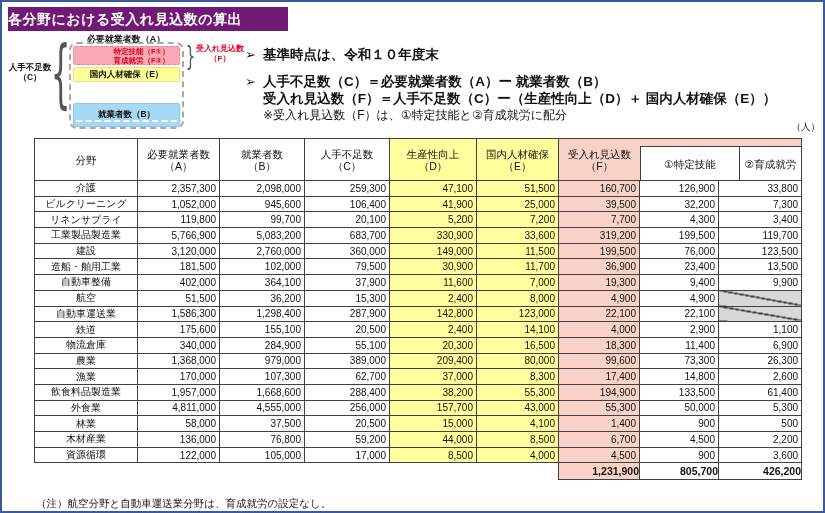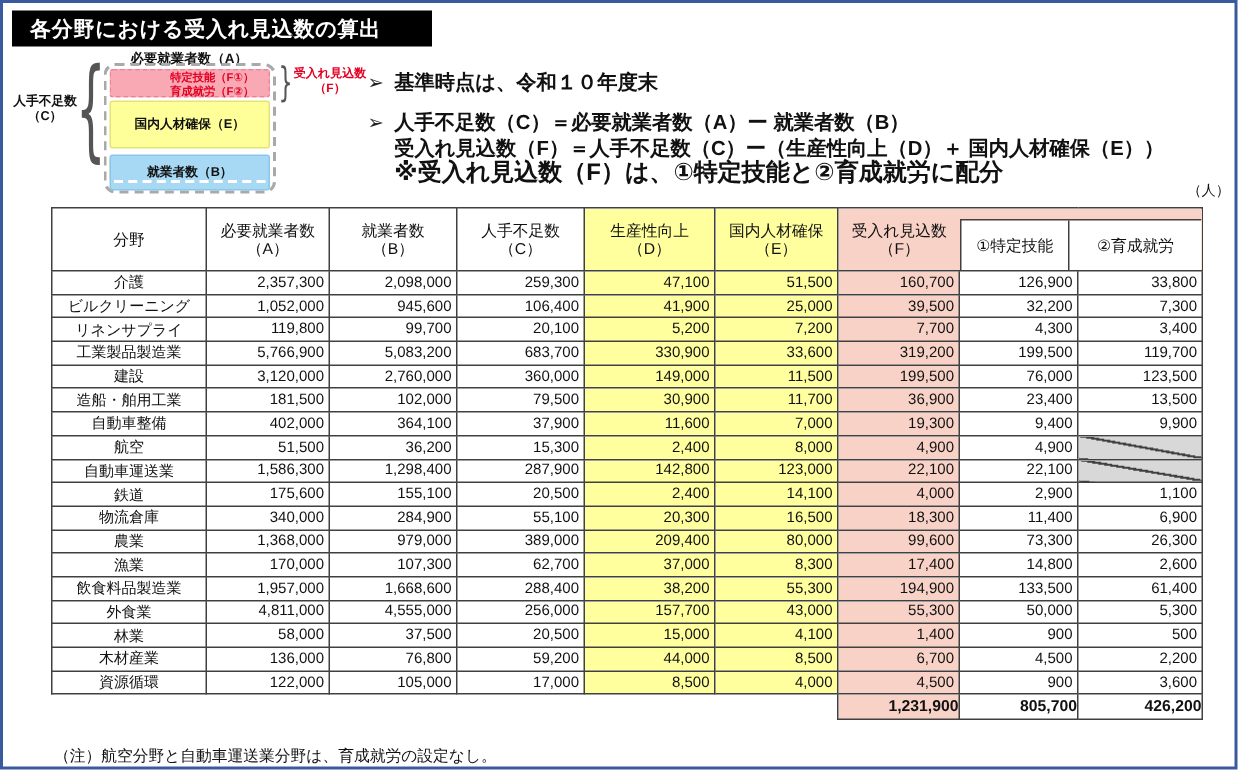--- a/index.html
+++ b/index.html
@@ -4,64 +4,64 @@
 <style>
   * { margin: 0; padding: 0; box-sizing: border-box; }
   body { background: #ffffff; font-family: "Liberation Sans", "DejaVu Sans", sans-serif; }
   .slide {
     position: relative; width: 825px; height: 513px;
     background: #ffffff; border: 2px solid #3a5a9e; overflow: hidden;
   }
   
   .title-bar {
     position: absolute; left: 6px; top: 5px; width: 280px; height: 24px;
-    background: #000000; color: #ffffff; font-size: 14px; font-weight: bold;
-    line-height: 24px; padding-left: 12px; letter-spacing: 0.5px;
+    background: #701a75; color: #ffffff; font-size: 14px; font-weight: bold;
+    line-height: 24px; padding-left: 0; letter-spacing: 0.5px;
   }
   
   .diagram { position: absolute; left: 0; top: 28px; width: 240px; height: 105px; }
   .diag-top-label { position: absolute; left: 54px; top: 3px; width: 140px; text-align: center; font-size: 9px; font-weight: bold; color: #111; }
   .diag-outer {
     position: absolute; left: 67px; top: 12px; width: 115px; height: 87px;
     border: 2px dashed #a9a9a9; border-radius: 8px;
   }
   .seg { position: absolute; left: 71px; width: 107px; display: flex; flex-direction: column; align-items: center; justify-content: center; text-align: center; }
   .seg-pink { top: 16px; height: 19px; background: #f8a9b4; border: 1px dashed #ef8296; color: #e30022; font-size: 7.5px; font-weight: bold; line-height: 9px; border-radius: 2px; padding-left: 30px; }
-  .seg-y1  { top: 37px; height: 32px; background: #ffff99; border: 1px solid #e3e37a; color: #111; font-size: 8.5px; font-weight: bold; border-radius: 2px; }
+  .seg-y1  { top: 37px; height: 15px; background: #ffff99; border: 1px solid #e3e37a; color: #111; font-size: 8.5px; font-weight: bold; border-radius: 2px; }
   .seg-y2  { top: 55px; height: 16px; background: #ffff99; border: 1px solid #e3e37a; color: #111; font-size: 8.5px; font-weight: bold; border-radius: 2px; margin-top: 20px; }
   .seg-blue{ top: 73px; height: 24px; background: #a7d9f5; border: 1px solid #8cc6e8; color: #111; font-size: 8.5px; font-weight: bold; border-radius: 2px; position: absolute; }
   .seg-blue .wave { position: absolute; left: 2px; right: 2px; bottom: 4px; border-top: 2px dashed #ffffff; }
   .diag-left-label { position: absolute; left: 6px; top: 32px; width: 44px; text-align: center; font-size: 8.5px; font-weight: bold; color: #111; line-height: 10px; }
   .brace-left {
     position: absolute; left: 44px; top: 13px; width: 16px; height: 60px;
     font-size: 74px; line-height: 60px; color: #555; transform: scale(0.42, 1); transform-origin: center; font-family: "DejaVu Sans", sans-serif;
   }
   .brace-right {
     position: absolute; left: 181px; top: 15px; width: 12px; height: 22px;
     font-size: 27px; line-height: 22px; color: #555; transform: scale(0.55, 1); transform-origin: center; font-family: "DejaVu Sans", sans-serif;
   }
   .diag-right-label { position: absolute; left: 190px; top: 14px; width: 56px; text-align: center; font-size: 8px; font-weight: bold; color: #e30022; line-height: 10px; }
   
   .bullets { position: absolute; left: 243px; top: 44px; width: 578px; color: #111; }
   .bullet { display: flex; align-items: flex-start; margin-bottom: 10px; }
   .bullet .marker { font-size: 13px; line-height: 17px; margin-right: 7px; color: #222; }
   .bullet .btext { font-size: 13.5px; line-height: 17px; font-weight: bold; }
-  .bullet .btext .sub-note { font-weight: bold; font-size: 16px; }
+  .bullet .btext .sub-note { font-weight: normal; font-size: 12px; }
   
   .unit-label { position: absolute; left: 760px; top: 119px; width: 58px; text-align: right; font-size: 9.5px; color: #111; }
   
   .table-wrap { position: absolute; left: 32px; top: 136px; }
   table { border-collapse: collapse; table-layout: fixed; width: 767px; color: #111; }
   th, td { border: 1px solid #404040; overflow: hidden; }
   thead th { height: 42px; font-size: 10.5px; font-weight: normal; line-height: 12px; text-align: center; vertical-align: middle; background: #ffffff; }
   th.yellow { background: #ffff9d; }
   th.fgroup { position: relative; background: #f8d2c6; padding: 0; }
   .f-label { position: absolute; left: 0; top: 0; width: 81px; height: 100%; display: flex; flex-direction: column; align-items: center; justify-content: center; line-height: 12px; }
   .sub-box { position: absolute; left: 81px; top: 7px; right: 0; bottom: 0; background: #ffffff; border-top: 1px solid #404040; border-left: 1px solid #404040; display: flex; }
-  .sub-box .sub1 { width: 72px; border-right: 1px solid #404040; display: flex; align-items: center; justify-content: center; }
+  .sub-box .sub1 { width: 99px; border-right: 1px solid #404040; display: flex; align-items: center; justify-content: center; }
   .sub-box .sub2 { flex: 1; display: flex; align-items: center; justify-content: center; text-align: right; }
   tbody td { height: 15.7px; font-size: 10px; padding: 0 3px; white-space: nowrap; background: #ffffff; }
   td.cell-field { text-align: center; }
   td.num { text-align: right; }
   td.yellow { background: #ffff9d; }
   td.pink { background: #f8d2c6; }
   td.diag {
     background: linear-gradient(to top right,
       #d8d8d8 calc(50% - 0.8px), #3f3f3f calc(50% - 0.8px),
       #3f3f3f calc(50% + 0.8px), #d8d8d8 calc(50% + 0.8px));

